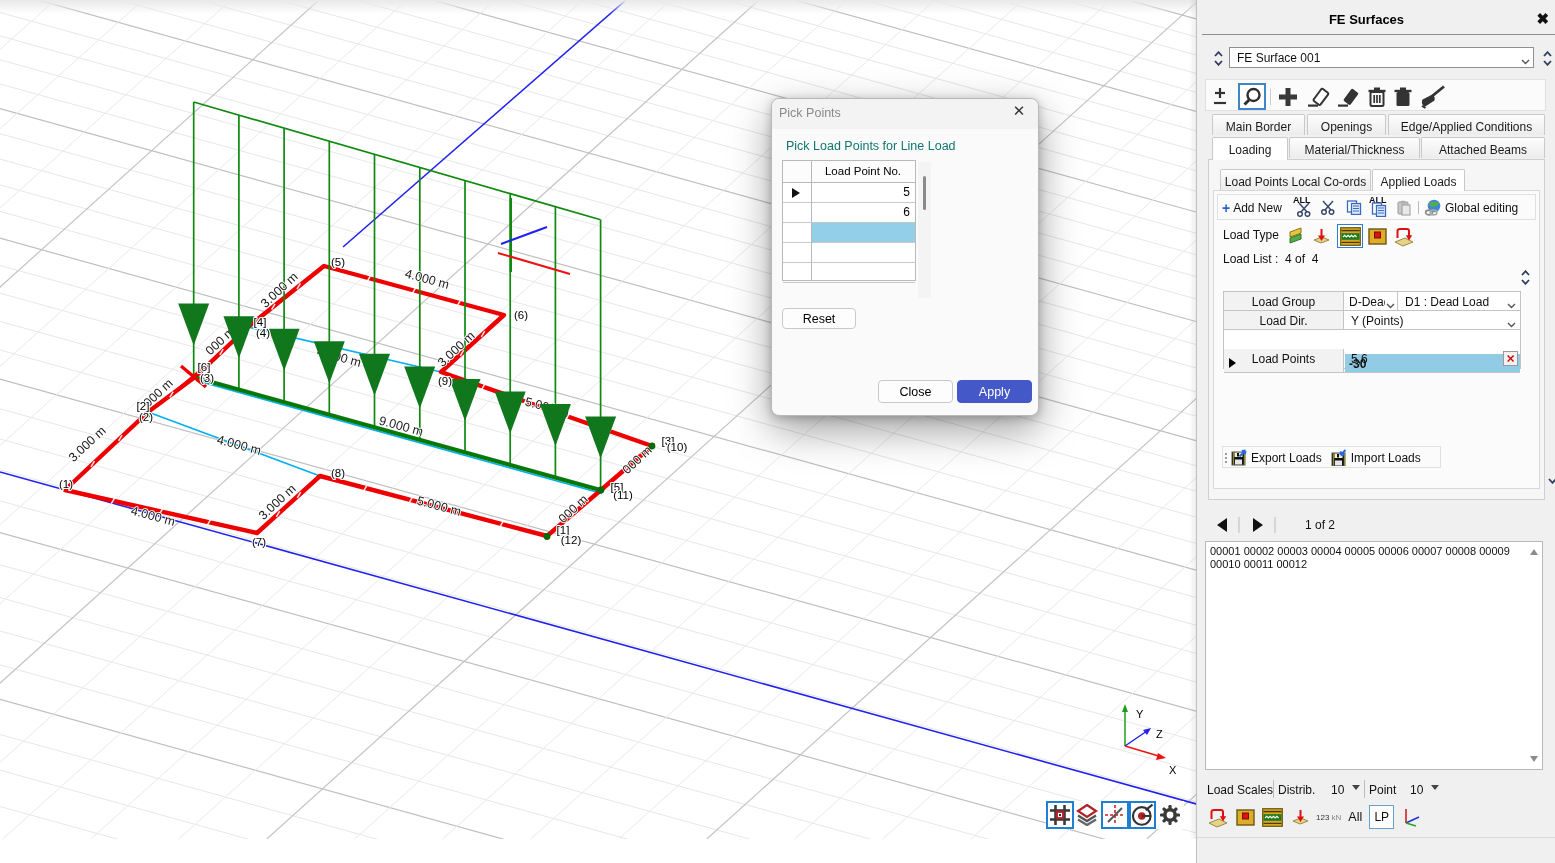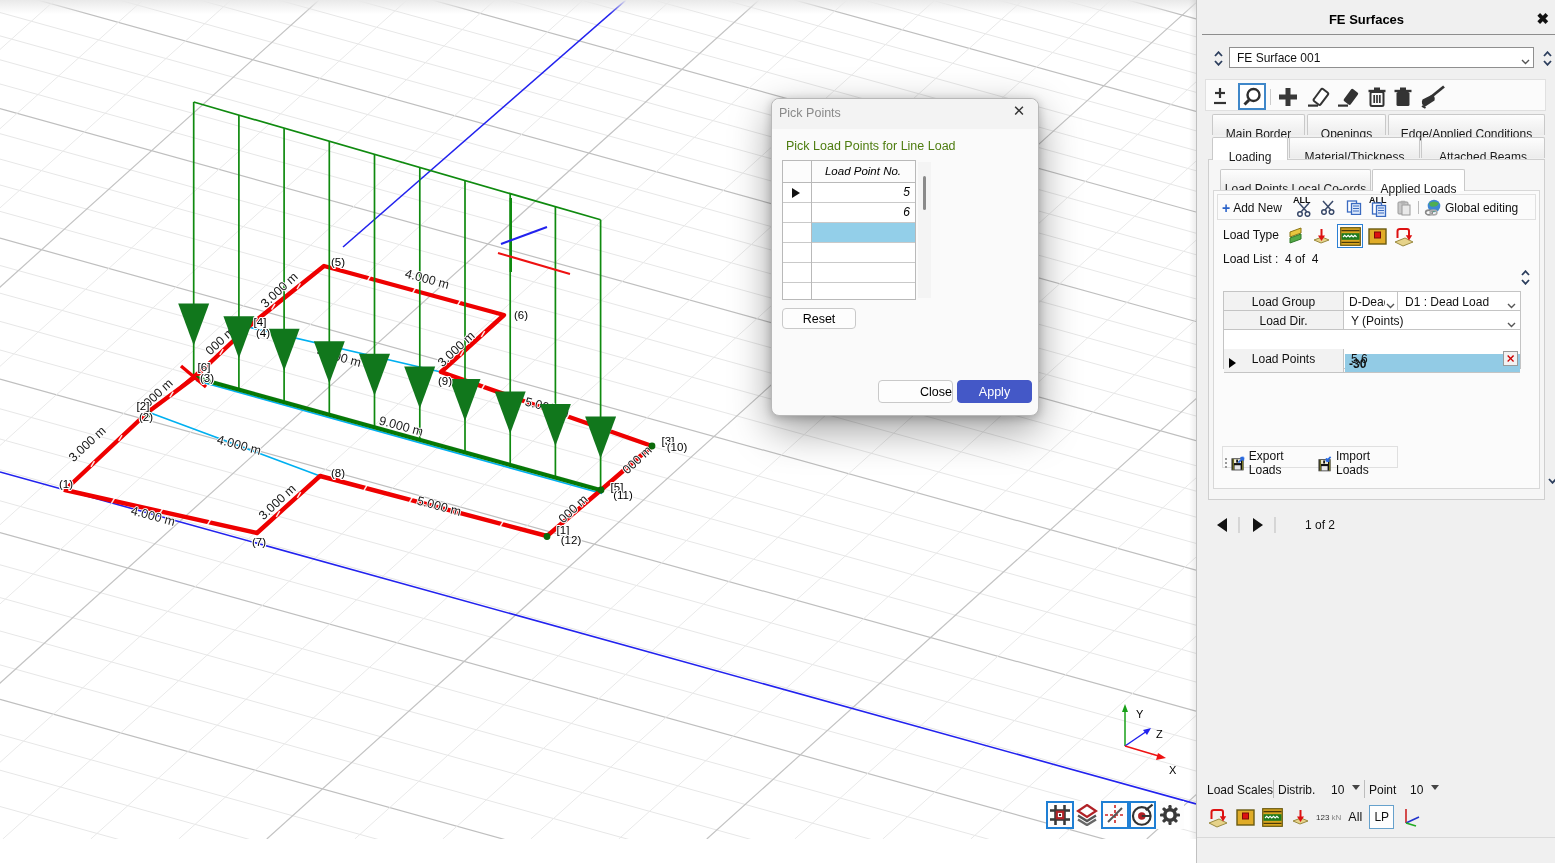--- a/index.html
+++ b/index.html
@@ -8,41 +8,41 @@
 #topshade { position:absolute; left:0; top:0; width:1196px; height:14px; background:linear-gradient(#e9e9e9, rgba(255,255,255,0)); }
 #statusbar { position:absolute; left:0; top:839px; width:1196px; height:24px; background:#f0f0f0; border-top:1px solid #e2e2e2; font-size:12px; color:#111; line-height:23px; padding-left:36px; }
 
 #vptools { position:absolute; left:1046px; top:801px; height:30px; display:flex; }
 .vpbtn { width:27.5px; height:28px; display:flex; align-items:center; justify-content:center; background:#fdfdfd; }
 .vpsel { border:2px solid #1f7fd4; }
 
 #dlg { position:absolute; left:771px; top:98px; width:268px; height:318px; background:#fafafa; border:1px solid #b8b8b8; border-radius:8px; box-shadow:0 14px 40px rgba(0,0,0,.38), 0 2px 10px rgba(0,0,0,.22); }
 #dlg .title { position:absolute; left:7px; top:7px; font-size:12.5px; color:#8a8a8a; }
 #dlg .x { position:absolute; right:8px; top:3px; font-size:15px; color:#333; width:22px; text-align:center; }
-#dlg .hdr { position:absolute; left:14px; top:40px; font-size:12.5px; color:#4d7c0f; }
-#ppTable { position:absolute; left:10px; top:61px; width:134px; height:140px; border:1px solid #b9b9b9; background:#fff;font-style:italic; }
+#dlg .hdr { position:absolute; left:14px; top:40px; font-size:12.5px; color:#0f766e; }
+#ppTable { position:absolute; left:10px; top:61px; width:134px; height:121px; border:1px solid #b9b9b9; background:#fff; }
 #ppTable .hrow { position:absolute; left:0; top:0; width:100%; height:22px; border-bottom:1px solid #b9b9b9; background:#fcfcfc; }
 #ppTable .hrow div { position:absolute; left:28px; top:4px; width:104px; text-align:center; font-size:11.5px; }
 .selcol { position:absolute; left:28px; top:0; bottom:0; width:0; border-left:1px solid #b9b9b9; }
 .prow { position:absolute; left:0; width:100%; height:20px; border-bottom:1px solid #c9c9c9; font-size:12px; }
 .pval { position:absolute; left:29px; right:0; top:0; bottom:0; text-align:right; padding:2px 5px 0 0; }
 #ppScroll { position:absolute; left:146px; top:63px; width:13px; height:136px; background:#f4f4f4; }
 #ppScroll .thumb { position:absolute; left:5px; top:14px; width:3px; height:34px; background:#8a8a8a; border-radius:2px; }
 .btn { position:absolute; background:#fdfdfd; border:1px solid #c9c9c9; border-radius:4px; font-size:12.5px; text-align:center; color:#000; }
 #applyBtn { background:#4458c7; color:#fff; border:1px solid #4458c7; }
 
 #panel { position:absolute; left:1196px; top:0; width:359px; height:863px; background:#f0f0f0; border-left:1px solid #c0c0c0; font-size:12px; color:#111; }
 #panel .ptitle { position:absolute; left:0; top:12px; width:339px; text-align:center; font-weight:bold; font-size:13px; color:#000; }
 #panel .pclose { position:absolute; right:6px; top:10px; font-size:15px; font-weight:bold; color:#111; }
 #panel .sep1 { position:absolute; left:5px; top:34px; width:354px; height:0; border-top:1px solid #8d8d8d; }
 .combo { position:absolute; background:#fff; border:1px solid #8f8f8f; }
 .combo .txt { position:absolute; left:7px; top:2.5px; font-size:12px; white-space:nowrap; }
 .spin { position:absolute; width:14px; display:flex; flex-direction:column; align-items:center; justify-content:center; gap:3px; }
 
-.tab { position:absolute; height:21px; background:linear-gradient(#fdfdfd,#ececec); border:1px solid #c9c9c9; border-bottom:none; border-radius:2px 2px 0 0; text-align:center; font-size:12px; padding-top:12px; color:#1a1a1a; }
+.tab { position:absolute; height:21px; background:linear-gradient(#fdfdfd,#ececec); border:1px solid #c9c9c9; border-bottom:none; border-radius:2px 2px 0 0; text-align:center; font-size:12px; padding-top:5px; color:#1a1a1a; }
 .tabsel { background:#fff; z-index:3; }
 .gbox { position:absolute; background:#f6f6f6; border:1px solid #cfcfcf; }
 .tstrip { position:absolute; background:#fbfbfb; border:1px solid #e0e0e0; }
 .pgrow { position:absolute; left:0; width:100%; border-bottom:1px solid #c4c4c4; }
 .pglabel { position:absolute; left:0; width:120px; top:0; bottom:0; text-align:center; padding-top:3px; background:#f2f2f2; border-right:1px solid #c4c4c4; }
 </style></head>
 <body>
 <div id="root">
   <div id="canvas">
     <svg width="1196" height="839" viewBox="0 0 1196 839" style="position:absolute;left:0;top:0">
@@ -317,21 +317,21 @@
         </div>
       <div class="prow" style="top:82px;"></div>
       <div class="prow" style="top:102px;"></div>
       <div class="prow" style="top:122px;border-bottom:none;height:16px;"></div>
       <div class="selcol"></div>
     </div>
     <div id="ppScroll">
         <div class="thumb"></div>
       </div>
     <div class="btn" style="left:10px;top:209px;width:74px;height:21px;line-height:20px;">Reset</div>
-    <div class="btn" style="left:106px;top:281px;width:75px;height:23px;line-height:22px;text-align:right;">Close</div>
+    <div class="btn" style="left:106px;top:281px;width:75px;height:23px;line-height:22px;">Close</div>
     <div class="btn" id="applyBtn" style="left:185px;top:281px;width:75px;height:23px;line-height:22px;">Apply</div>
   </div>
 
   <div id="panel">
     <div class="ptitle">FE Surfaces</div>
     <div class="pclose">✖</div>
     <div class="sep1"></div>
 
     <div class="spin" style="left:14px;top:47px;height:22px;">
         <svg width="9" height="6" viewBox="0 0 9 6">
@@ -572,21 +572,21 @@
       </div>
       <div class="pgrow" style="top:57px;height:20px;border-bottom:none;">
         <div class="pglabel">Load Points</div>
         <div style="position:absolute;left:121px;top:0;bottom:0;right:0;">
           <span style="position:absolute;left:6px;top:3px;">5,6</span>
           <span style="position:absolute;right:2px;top:2px;width:15px;height:15px;border:1px solid #9a9a9a;background:#f2f2f2;color:#cc0000;font-size:11px;font-weight:bold;text-align:center;line-height:13px;">⨯</span>
         </div>
       </div>
     </div>
 
-    <div class="tstrip" style="left:25px;top:446px;width:176px;height:22px;">
+    <div class="tstrip" style="left:25px;top:446px;width:219px;height:22px;">
         <div style="position:absolute;left:2px;top:2px;display:flex;align-items:center;font-size:12px;">
 <div style="display:flex;flex-direction:column;gap:2px;margin-right:4px;">
             <div style="width:2px;height:2px;background:#999"></div>
             <div style="width:2px;height:2px;background:#999"></div>
             <div style="width:2px;height:2px;background:#999"></div>
           </div>
 <svg width="17" height="17" viewBox="0 0 17 17" style="">
             <rect x="1" y="3" width="13" height="13" fill="#111" stroke="#555"></rect>
 <rect x="3.5" y="3.5" width="8" height="4.5" fill="#f5f0d8"></rect>
             <rect x="6" y="4" width="2" height="3.5" fill="#111"></rect>
@@ -617,20 +617,31 @@
       </div>
 
     <svg width="80" height="16" viewBox="0 0 80 16" style="position:absolute;left:18px;top:517px;">
 <polygon points="12,1 12,15 2,8" fill="#111"></polygon>
         <line x1="24" y1="0" x2="24" y2="16" stroke="#bbb"></line>
 <polygon points="38,1 38,15 48,8" fill="#111"></polygon>
         <line x1="60" y1="0" x2="60" y2="16" stroke="#bbb"></line>
       </svg>
     <div style="position:absolute;left:108px;top:518px;font-size:12px;">1 of 2</div>
 
+    <div style="position:absolute;left:8px;top:541px;width:338px;height:229px;background:#fff;border:1px solid #b9b9b9;">
+      <div style="position:absolute;left:4px;top:3px;width:322px;font-size:11px;line-height:13px;">00001 00002 00003 00004 00005 00006 00007 00008 00009 00010 00011 00012</div>
+      <div style="position:absolute;right:3px;top:3px;">
+<svg width="10" height="8" viewBox="0 0 10 8">
+            <polygon points="5,1 9,7 1,7" fill="#8a8a8a"></polygon>
+          </svg></div>
+<div style="position:absolute;right:3px;bottom:3px;">
+<svg width="10" height="8" viewBox="0 0 10 8">
+            <polygon points="1,1 9,1 5,7" fill="#8a8a8a"></polygon>
+          </svg></div>
+    </div>
 
     <div style="position:absolute;left:10px;top:783px;font-size:12px;">Load Scales</div>
     <div style="position:absolute;left:76px;top:780px;width:0;height:18px;border-left:1px solid #bdbdbd;"></div>
     <div style="position:absolute;left:81px;top:783px;font-size:12px;">Distrib.</div>
     <div style="position:absolute;left:134px;top:783px;font-size:12px;">10</div>
     <div style="position:absolute;left:155px;top:785px;line-height:0;"><svg width="8" height="5" viewBox="0 0 8 5">
           <polygon points="0,0 8,0 4,5" fill="#444"></polygon>
         </svg></div>
     <div style="position:absolute;left:167px;top:780px;width:0;height:18px;border-left:1px solid #bdbdbd;"></div>
     <div style="position:absolute;left:172px;top:783px;font-size:12px;">Point</div>

